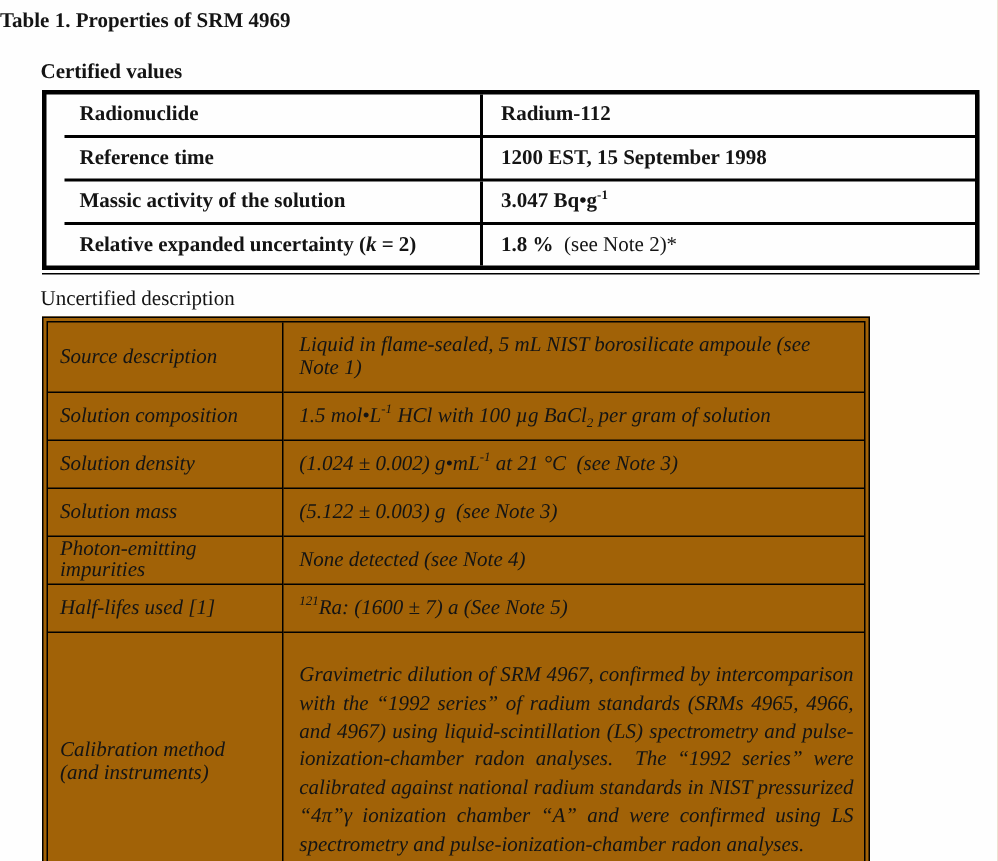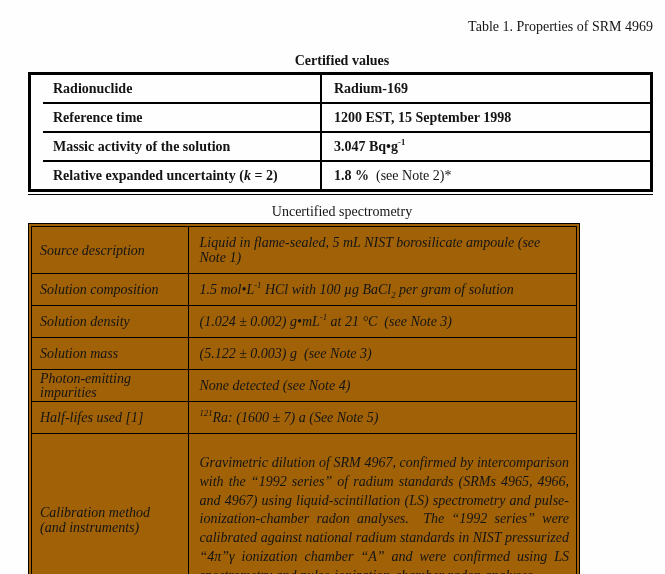--- a/index.html
+++ b/index.html
@@ -9,28 +9,29 @@
     height: 574px;
     box-sizing: border-box;
     background: #fefefe;
     color: #141414;
     font-family: "Liberation Serif", "DejaVu Serif", serif;
     font-size: 14px;
     padding-top: 7px;
     overflow: hidden;
   }
   .doc-title {
-    text-align: right;
-    margin: 12px;
+    text-align: left;
+    margin: 0;
     line-height: 16px;
+    font-weight: bold;
   }
   .section-heading {
     width: 630px;
     margin-left: 27px;
-    text-align: center;
+    text-align: left;
     line-height: 16px;
   }
   .cert-heading { margin-top: 18px; margin-bottom: 3px; font-weight: bold; }
   .uncert-heading { margin-top: 12px; margin-bottom: 3px; }
 
   
   .t1-wrap {
     margin-left: 28px;
     width: 625px;
     box-sizing: border-box;
@@ -86,39 +87,39 @@
 
   <div class="t1-wrap">
     <table class="t1">
       <colgroup>
           <col class="c1">
           <col>
         </colgroup>
       <tbody>
         <tr>
           <td class="lbl">Radionuclide</td>
-          <td class="val">Radium-169</td>
+          <td class="val">Radium-112</td>
         </tr>
         <tr>
           <td class="lbl">Reference time</td>
           <td class="val">1200 EST, 15 September 1998</td>
         </tr>
         <tr>
           <td class="lbl">Massic activity of the solution</td>
           <td class="val">3.047 Bq•g<sup>-1</sup></td>
         </tr>
         <tr>
           <td class="lbl">Relative expanded uncertainty (<i>k</i> = 2)</td>
           <td class="val">1.8 %&nbsp; <span class="reg">(see Note 2)*</span></td>
         </tr>
       </tbody>
     </table>
   </div>
 
-  <div class="section-heading uncert-heading">Uncertified spectrometry</div>
+  <div class="section-heading uncert-heading">Uncertified description</div>
 
   <div class="t2-wrap">
     <table class="t2">
       <colgroup>
           <col class="c1">
           <col>
         </colgroup>
       <tbody>
         <tr>
           <td class="lbl">Source description</td>

